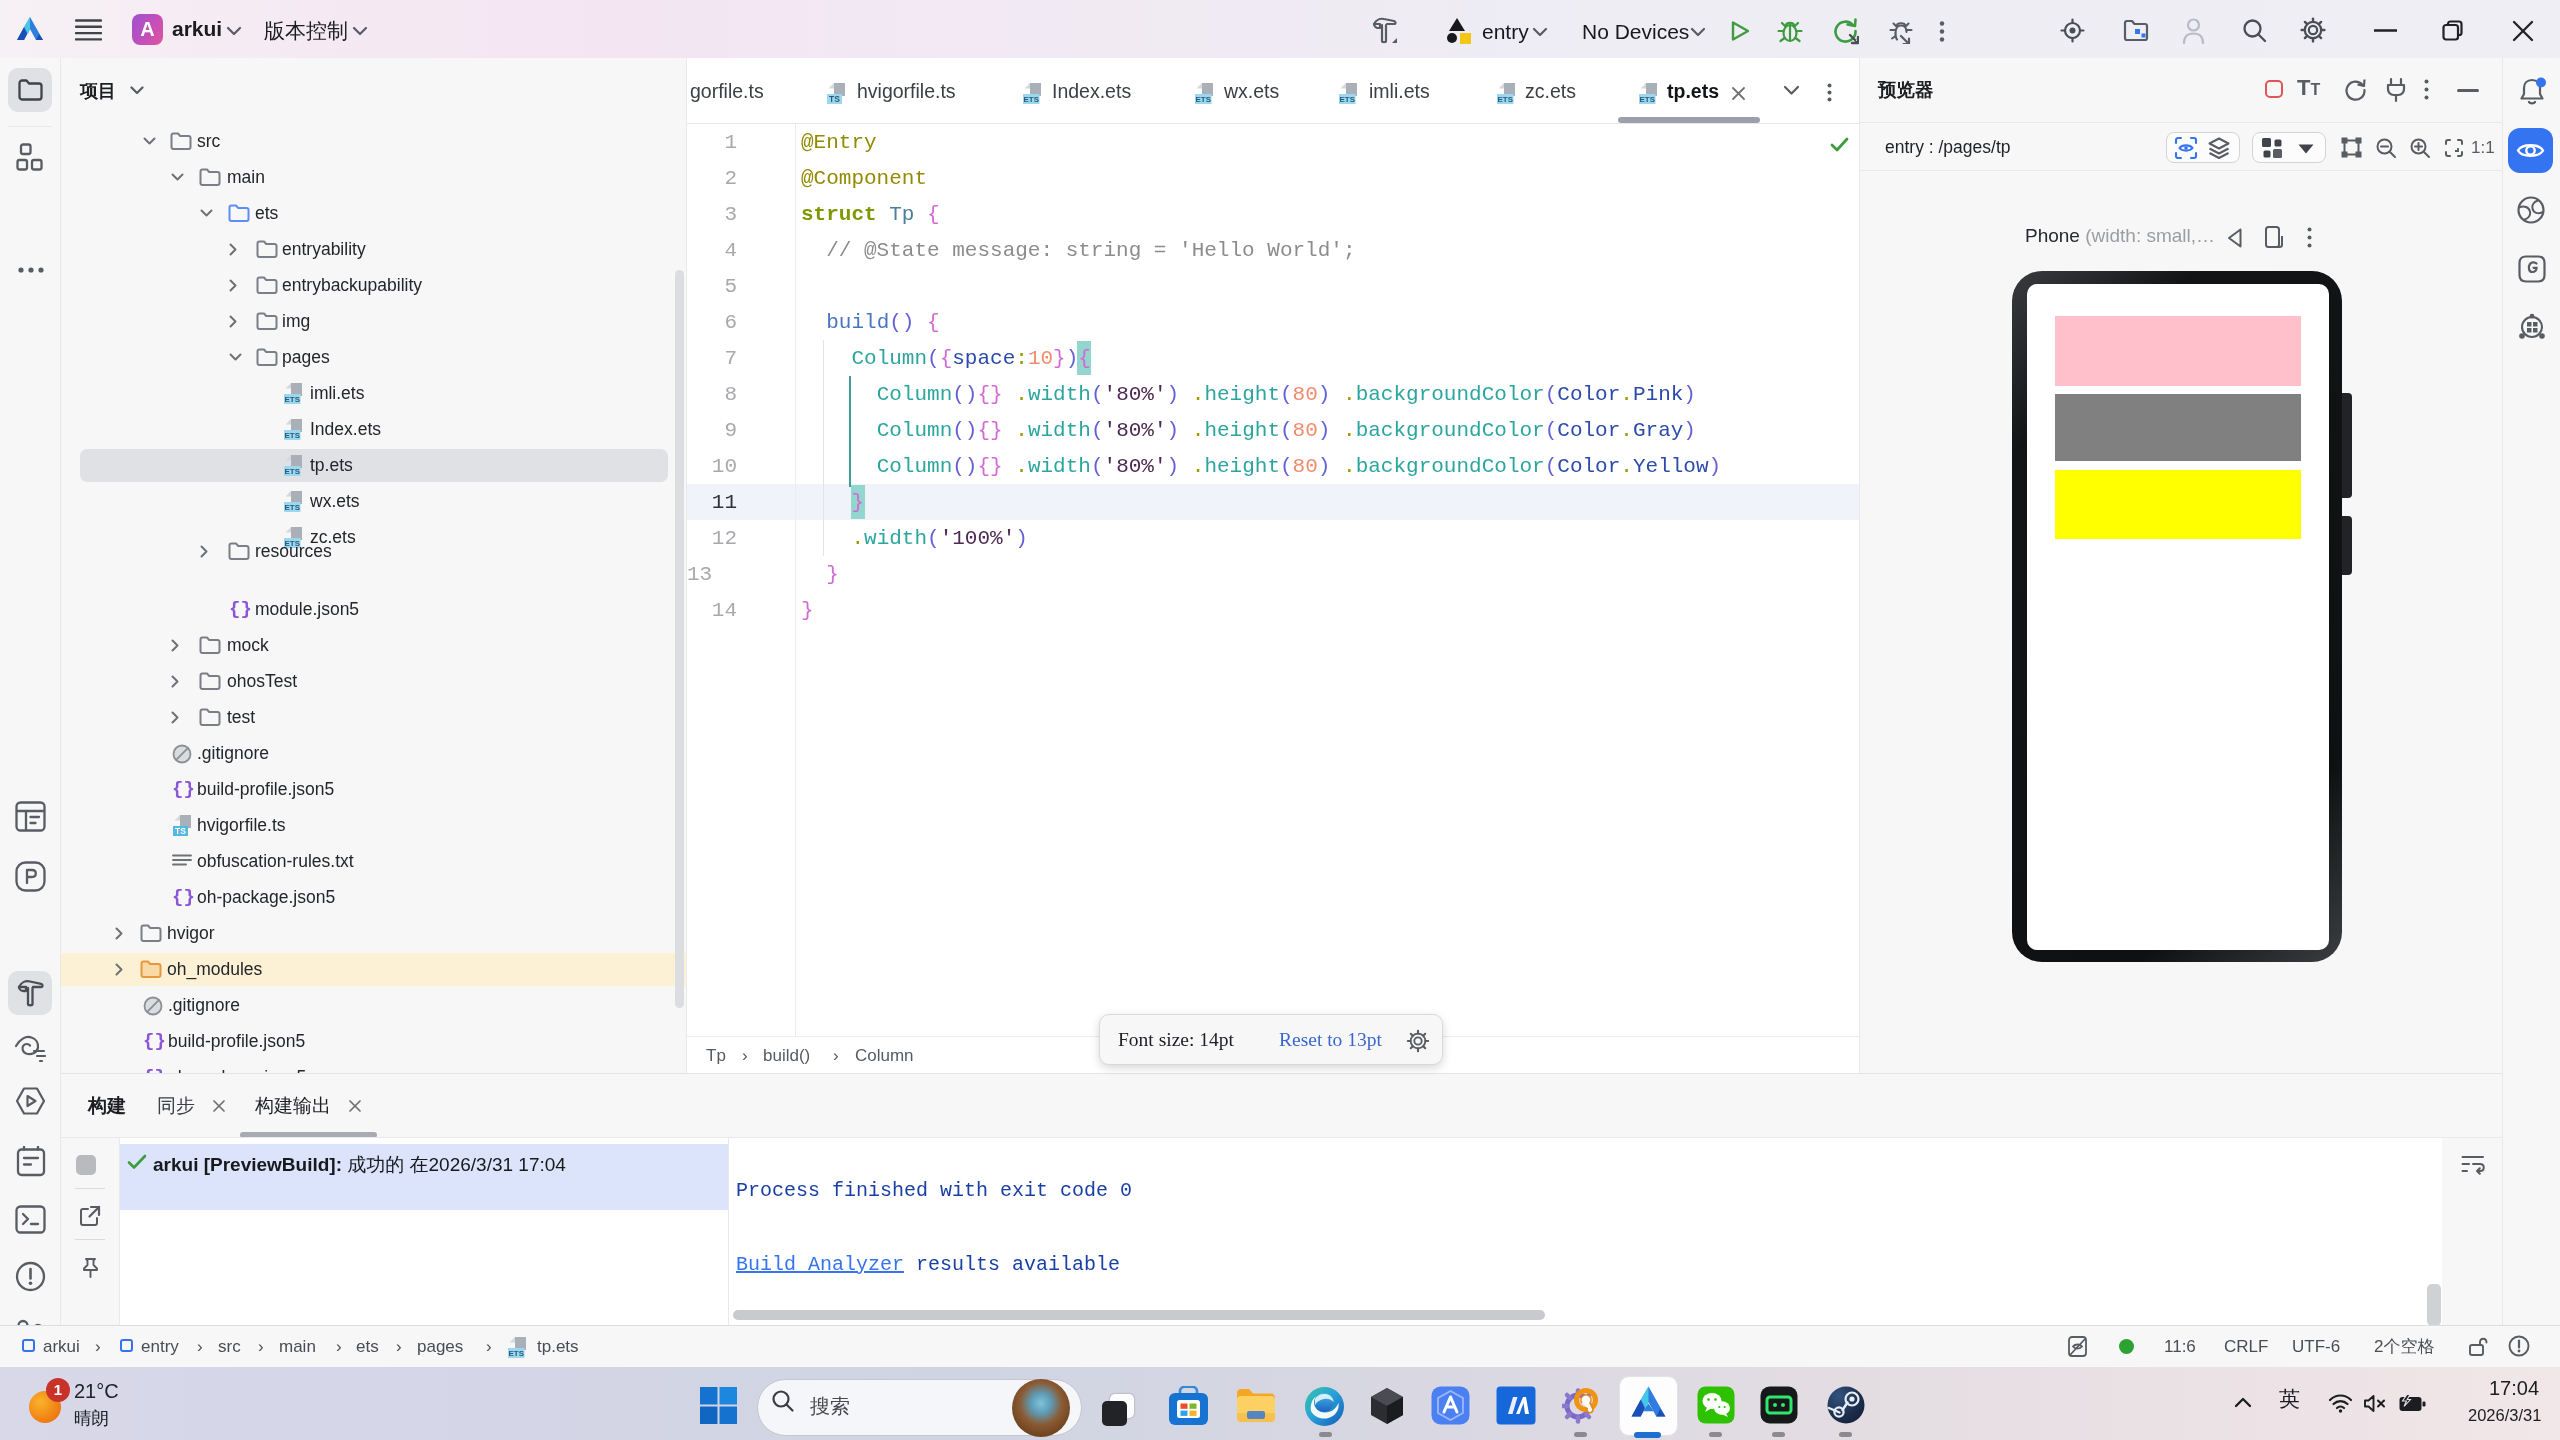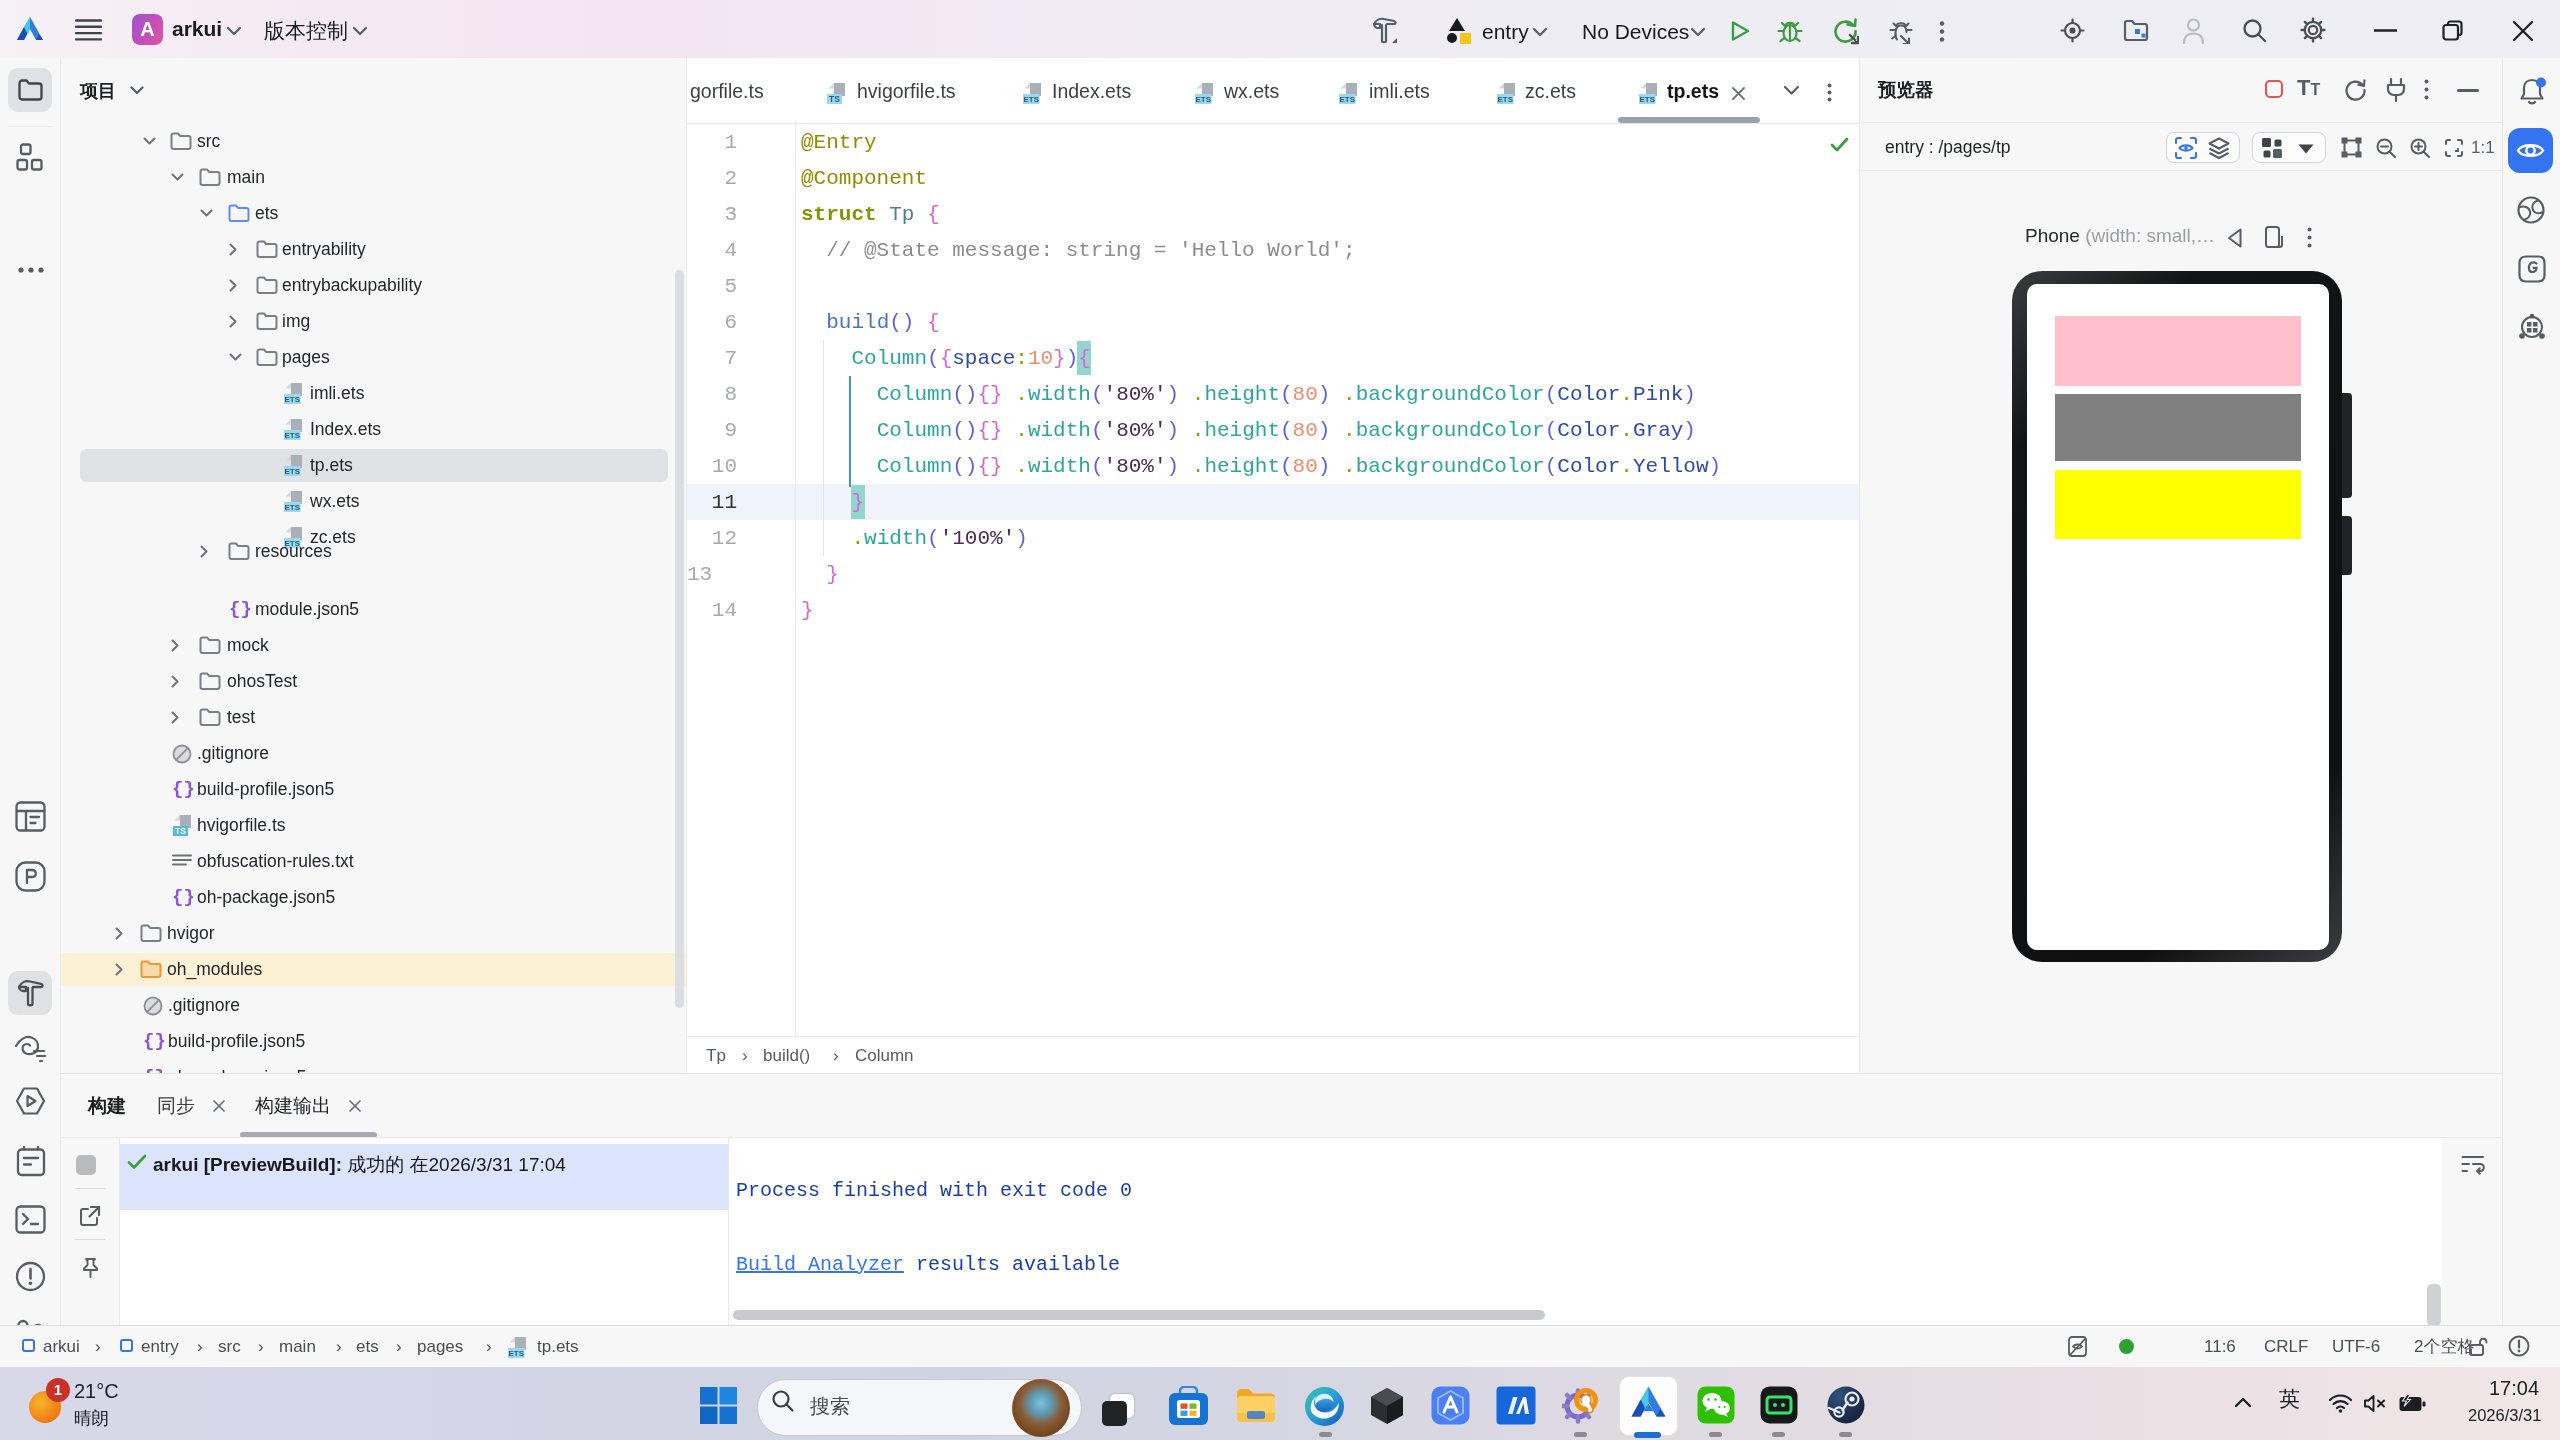--- a/index.html
+++ b/index.html
@@ -27,21 +27,21 @@
 .cvd{top:14px;width:13px;height:9px;}
 .cvr{top:12px;width:9px;height:13px;}
 .fic{top:8px;width:22px;height:20px;}
 
 .cl{position:absolute;left:114px;font:21px/36px "Liberation Mono",monospace;white-space:pre;color:#23262b;}
 .an{color:#938a00}.kw{color:#7f9700;font-weight:bold}.ty{color:#4d7f99}.fn{color:#4876c2}
 .pa{color:#6460d8}.br{color:#d36ad3}.id{color:#2b4aab}.cp{color:#2aa69e}.nu{color:#f28b6b}
 .st{color:#4c2a52}.cm{color:#8c8c8c}.ol{color:#9a9a00}
 .tabtx{top:0;line-height:66px;font-size:19.5px;color:#3b4046;}
 
-.stx{top:0;line-height:41px;font-size:17px;color:#494d55;margin-left:40px;}
+.stx{top:0;line-height:41px;font-size:17px;color:#494d55;}
 .dash{top:65px;width:13px;height:5px;background:#8a8a8f;border-radius:2.5px;}
 .fjs{top:4px;font-family:"Liberation Mono",monospace;font-size:19px;font-weight:bold;color:#8b57d8;line-height:28px;font-style:normal;}
 </style></head>
 <body>
 <div class="abs" id="titlebar">
   
   <svg class="abs" style="left:15px;top:15px" width="30" height="30" viewBox="0 0 30 30">
     <path d="M15 2 L28 25 L21 25 L15 14 L9 25 L2 25 Z" fill="#2f7de0"></path>
     <path d="M15 2 L9 12 L13 19 L15 14 Z" fill="#45c8e8"></path>
     <path d="M2 25 L9 25 L12 19 L9 12 Z" fill="#1b4fb8"></path>
@@ -582,20 +582,38 @@
     </svg>
 
   <div class="abs" style="left:0;top:978px;width:1172px;height:37px;background:#fff;border-top:1px solid #ececee;font-size:17px;color:#555a64;line-height:37px;">
     <span class="abs" style="left:19px;">Tp</span>
       <span class="abs bsep" style="left:55px;">›</span>
       <span class="abs" style="left:76px;">build()</span>
       <span class="abs bsep" style="left:146px;">›</span>
       <span class="abs" style="left:168px;">Column</span>
   </div>
 
+  <div class="abs" style="left:412px;top:956px;width:344px;height:51px;background:#f7f7f8;border:1px solid #d8d9dc;border-radius:10px;box-shadow:0 3px 10px rgba(0,0,0,0.16);z-index:5;">
+    <span class="abs" style="left:18px;top:0;line-height:50px;font-family:'Liberation Serif',serif;font-size:19.5px;color:#1d1f24;">Font size: 14pt</span>
+    <span class="abs" style="left:179px;top:0;line-height:50px;font-family:'Liberation Serif',serif;font-size:19.5px;color:#3a66d0;">Reset to 13pt</span>
+    <svg class="abs" style="left:306px;top:14px" width="24" height="24" viewBox="0 0 26 26">
+    <circle cx="13" cy="13" r="4" stroke="#585c63" stroke-width="2" fill="none"></circle>
+    <circle cx="13" cy="13" r="8" stroke="#585c63" stroke-width="2" fill="none"></circle>
+    <g stroke="#585c63" stroke-width="2.3" stroke-linecap="round">
+      <line x1="13" y1="2" x2="13" y2="5"></line>
+          <line x1="13" y1="21" x2="13" y2="24"></line>
+      <line x1="2" y1="13" x2="5" y2="13"></line>
+          <line x1="21" y1="13" x2="24" y2="13"></line>
+      <line x1="5.2" y1="5.2" x2="7.3" y2="7.3"></line>
+          <line x1="18.7" y1="18.7" x2="20.8" y2="20.8"></line>
+      <line x1="5.2" y1="20.8" x2="7.3" y2="18.7"></line>
+          <line x1="18.7" y1="7.3" x2="20.8" y2="5.2"></line>
+    </g>
+  </svg>
+  </div>
 </div>
 <div class="abs" id="rightpanel">
   <div class="abs" style="left:18px;top:0;line-height:64px;font-size:18.5px;font-weight:bold;color:#1c1e22;">预览器</div>
   <div class="abs" style="left:405px;top:22px;width:18px;height:18px;border:2.5px solid #e05555;border-radius:5px;"></div>
   <div class="abs" style="left:437px;top:17px;font-size:22px;font-weight:bold;color:#585c63;">T<span style="font-size:16px;">T</span></div>
   <svg class="abs" style="left:483px;top:20px" width="24" height="24" viewBox="0 0 24 24">
     <path d="M19.5 7 A9 9 0 1 0 21.5 12" stroke="#585c63" stroke-width="2.2" fill="none" stroke-linecap="round"></path>
     <path d="M14.5 6.5 L21 8 L21.5 1.5" stroke="#585c63" stroke-width="2.2" fill="none" stroke-linejoin="round"></path>
   </svg>
   <svg class="abs" style="left:524px;top:19px" width="24" height="26" viewBox="0 0 24 26">

